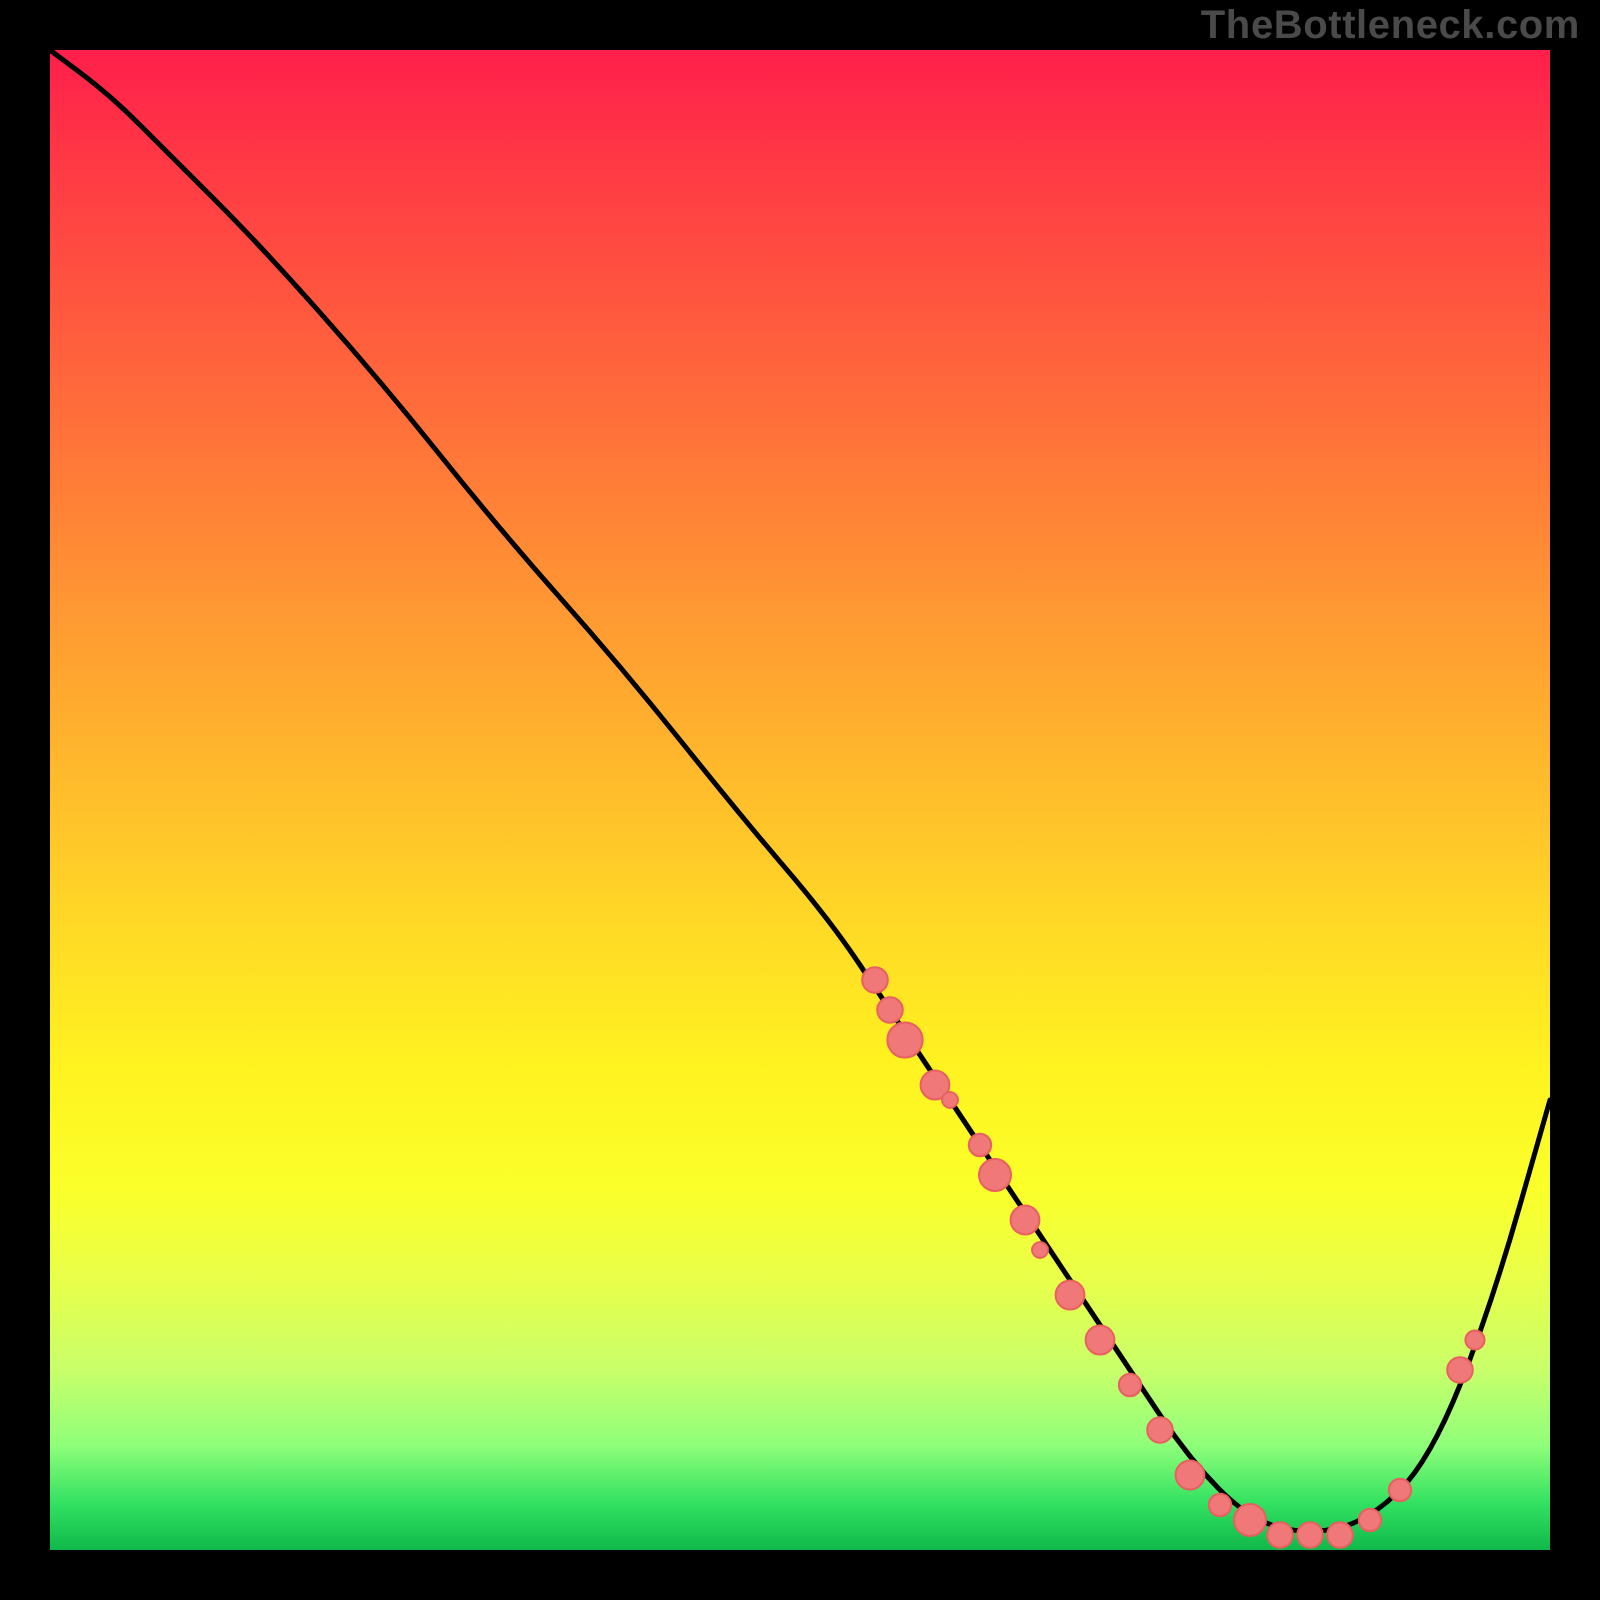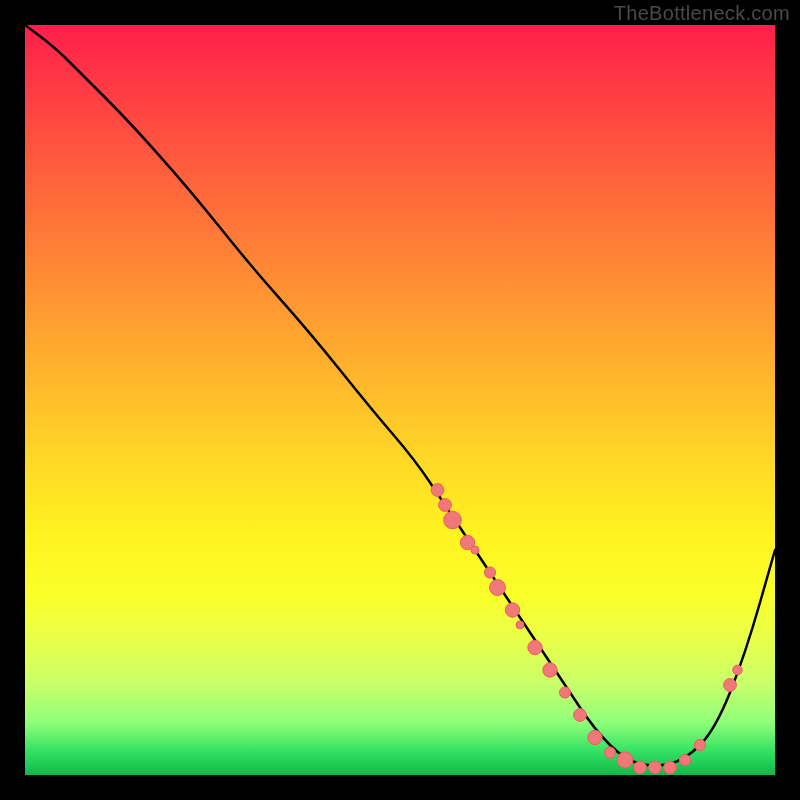--- a/index.html
+++ b/index.html
@@ -47,21 +47,21 @@
   svg.overlay {
     position: absolute;
     inset: 0;
   }
   .watermark {
     position: absolute;
     top: 2px;
     right: 10px;
     color: #4a4a4a;
     font-size: 20px;
-    font-weight: 400;
+    font-weight: 700;
     letter-spacing: 0.3px;
   }
 </style>
 </head>
 <body>
 
 <div class="frame">
   <div class="watermark">TheBottleneck.com</div>
 
   <div class="plot">

